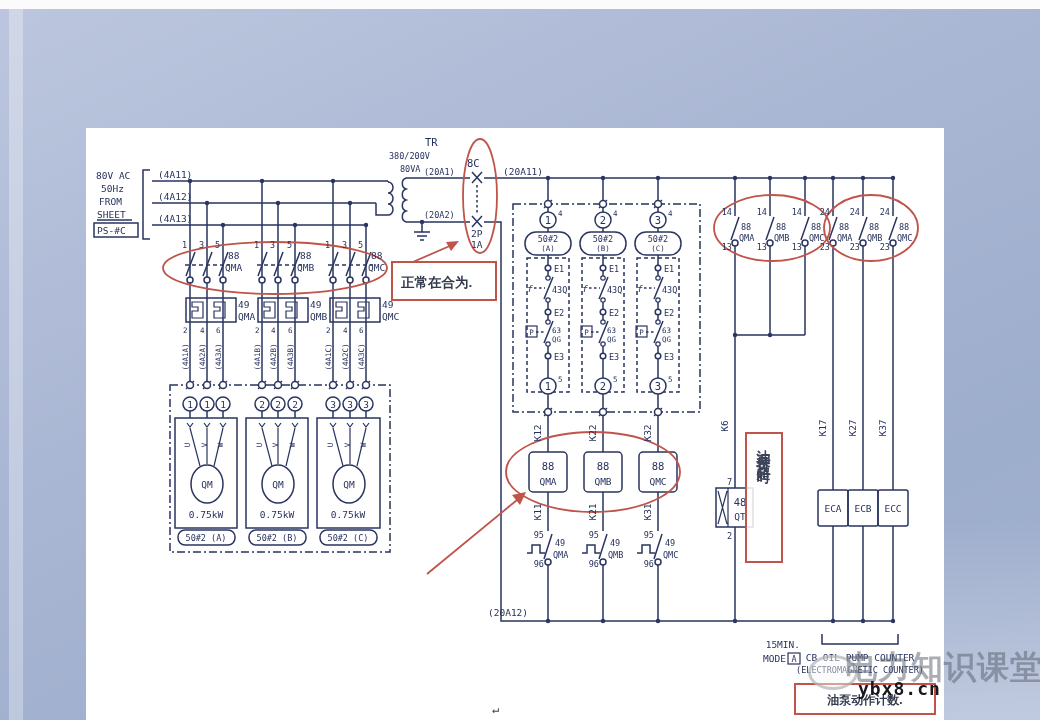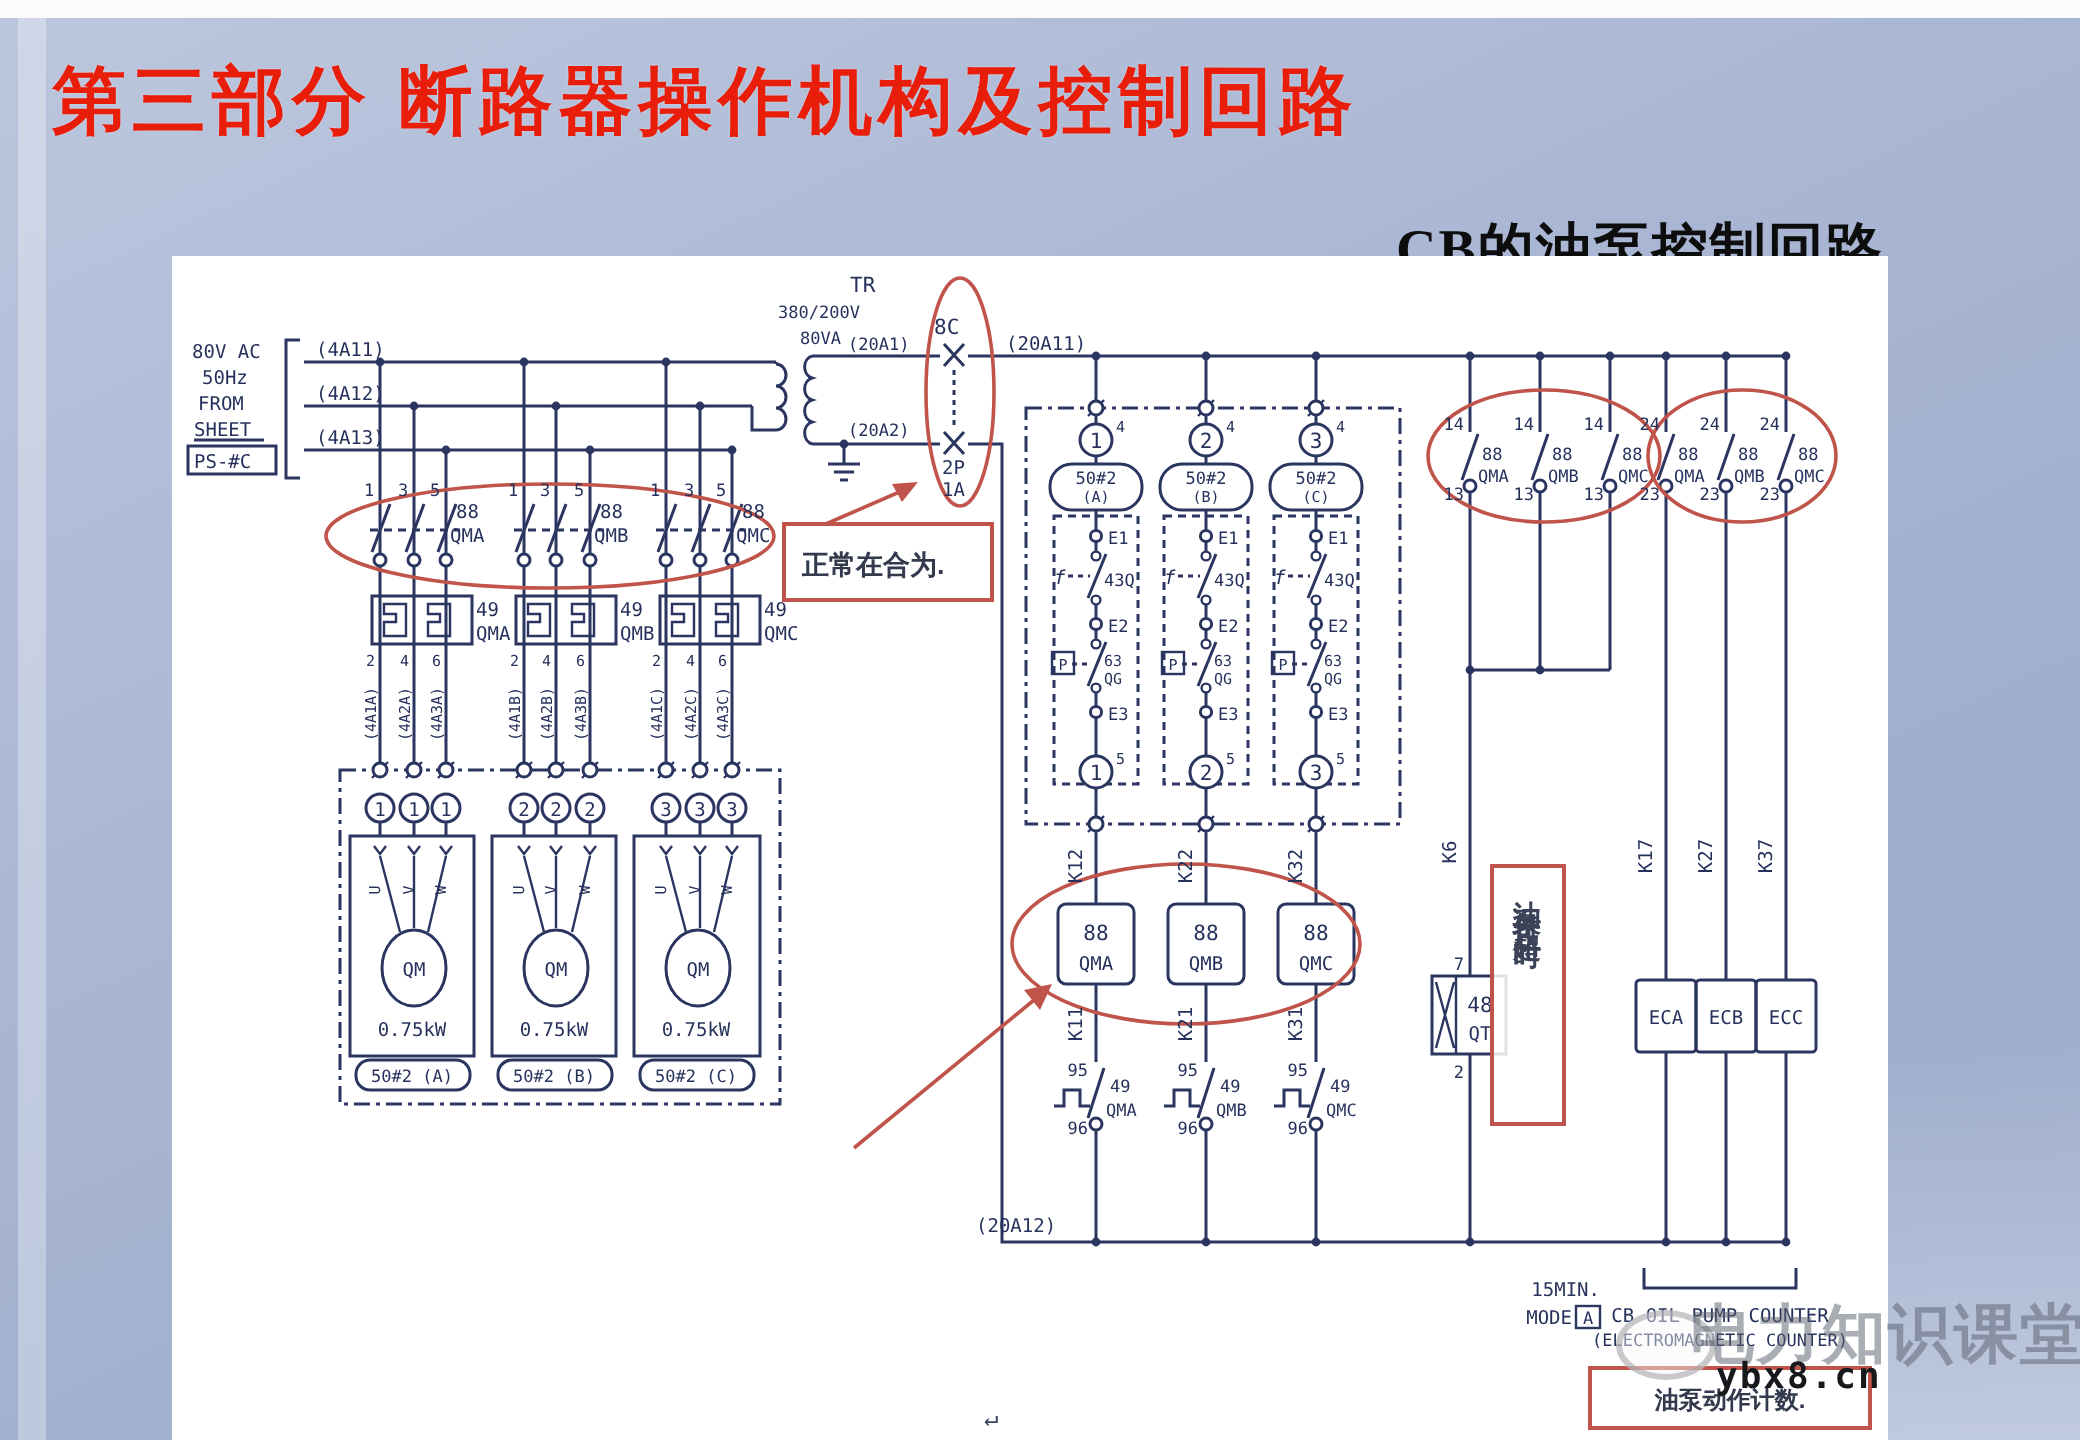--- a/index.html
+++ b/index.html
@@ -49,22 +49,20 @@
   .ret{fill:#39415c;}
 </style>
 </head>
 <body>
 
 <div id="slide">
   <div class="abs" id="topbar"></div>
   <div class="abs" id="leftstrip"></div>
   <div class="abs" id="cornerlight"></div>
 
-  <div class="abs" id="title">第三部分  断路器操作机构及控制回路</div>
-  <div class="abs" id="subtitle">CB的油泵控制回路</div>
 
   <div class="abs" id="panel">
   <svg width="858" height="592" viewBox="0 0 858 592">
 
     <g>
 
       <path class="ink" d="M64,42 H57 V111 H64"></path>
       <path class="ink" d="M66,53 H302 M66,75 H290 M66,97 H281"></path>
       <path class="ink" d="M11,92 H46"></path>
       <rect class="ink" x="8" y="95" width="44" height="14"></rect>

